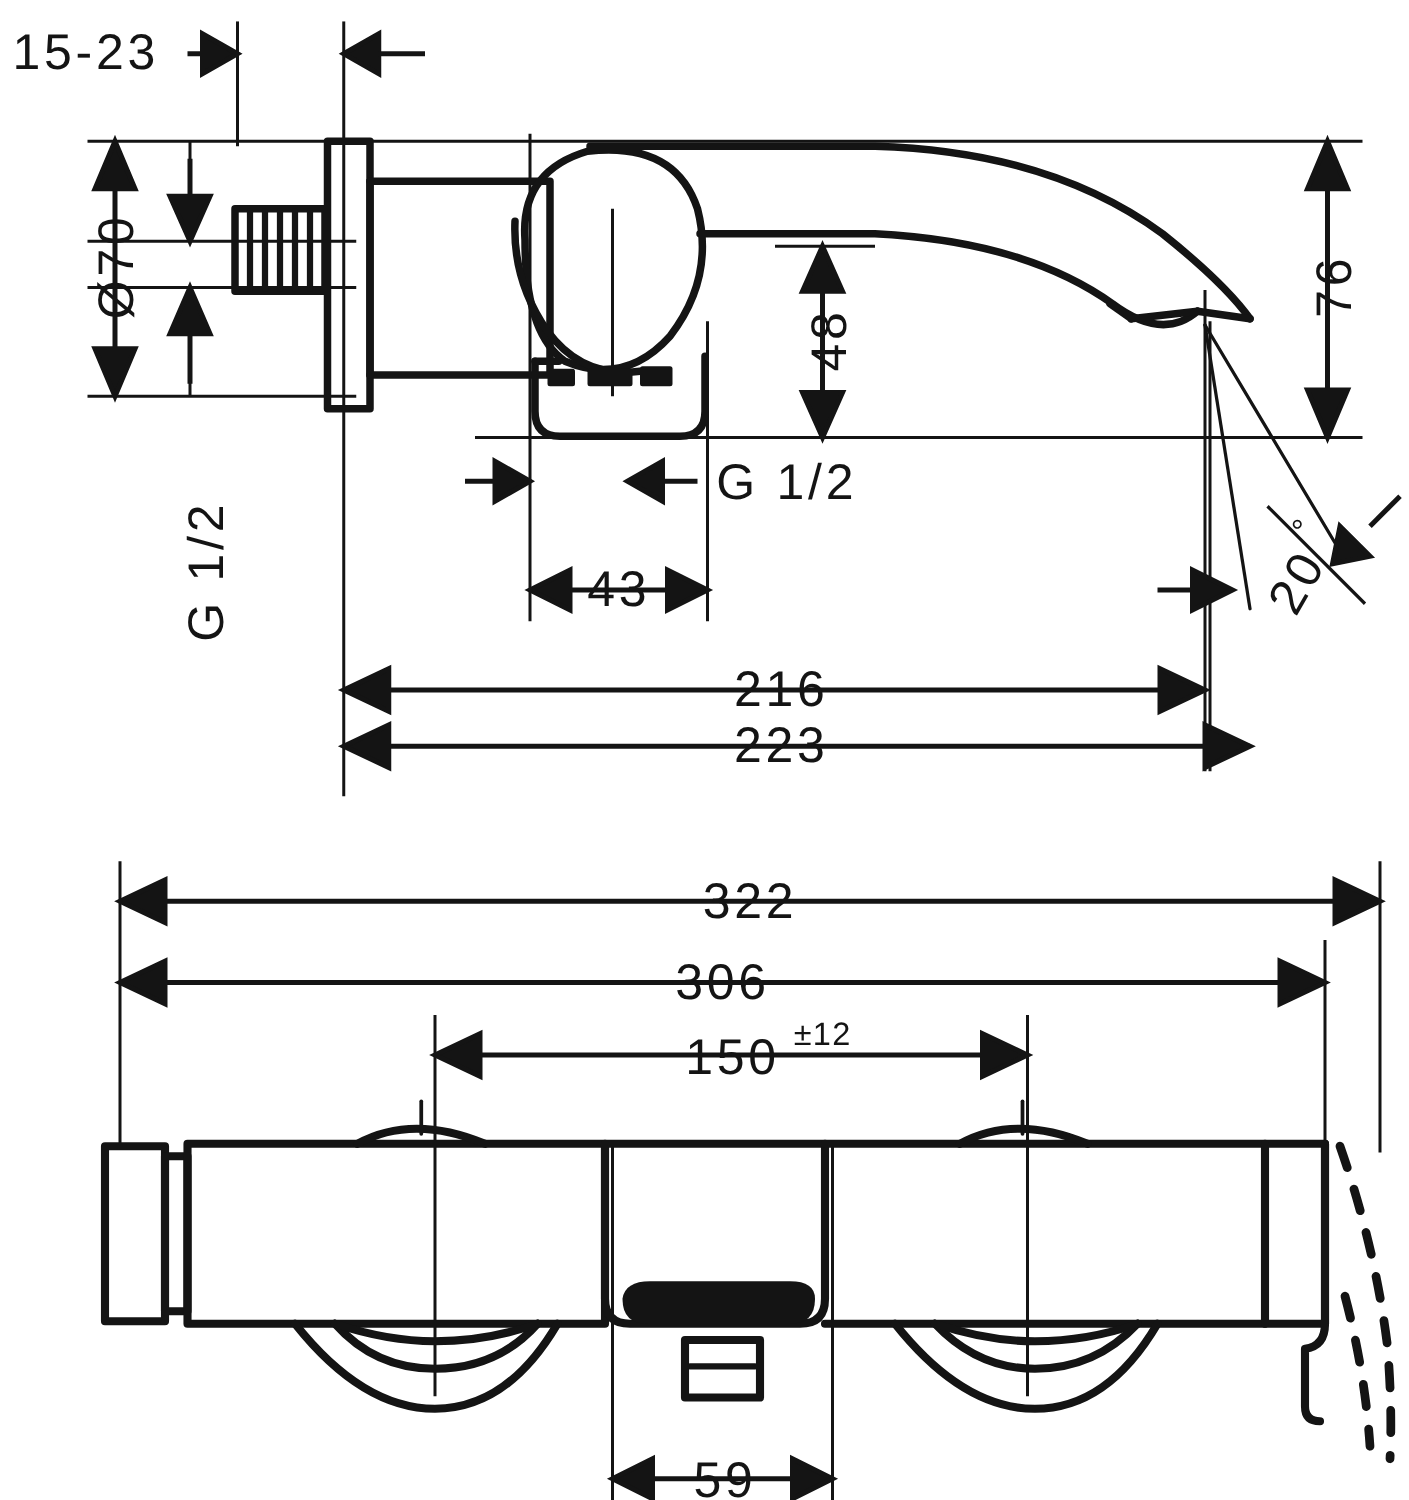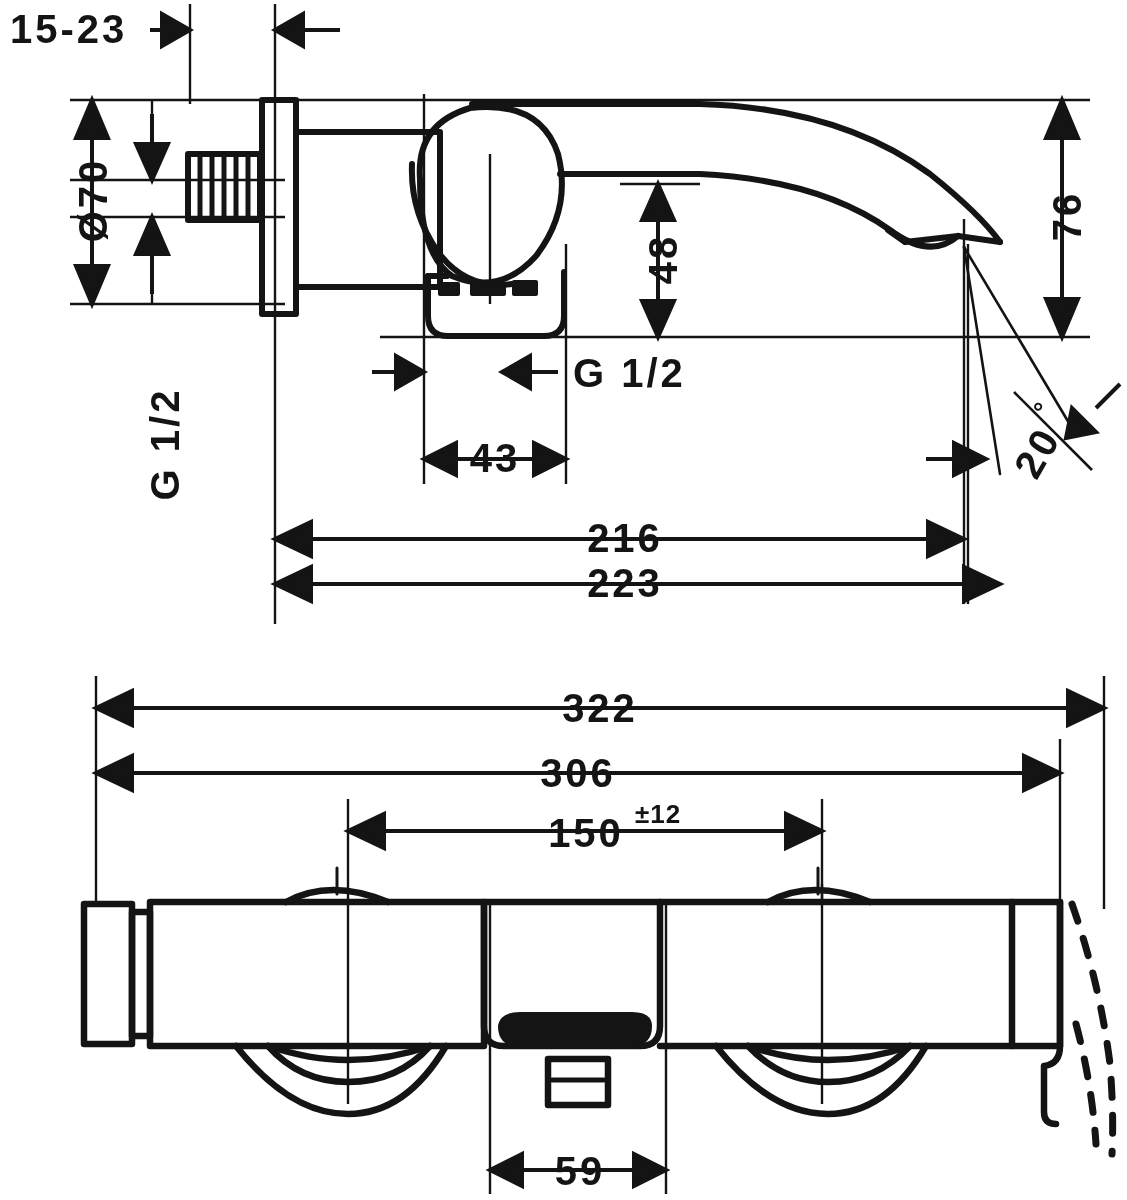--- a/index.html
+++ b/index.html
@@ -1,21 +1,21 @@
 <!DOCTYPE html>
 <html><head>
 <meta charset="utf-8">
 <title>Technical Dimensional Drawing</title>
 <style>
   html,body{margin:0;padding:0;background:#ffffff;}
   body{
     font-family:"Liberation Sans", sans-serif;
     width:1127px;height:1200px;overflow:hidden;position:relative;
   }
-  #stage{position:absolute;left:0;top:4px;width:1127px;height:872px;font-weight:bold;}
+  #stage{position:absolute;left:0;top:17px;width:1127px;height:872px;}
   svg{display:block;}
   .dimtext{
     font-family:"Liberation Sans", sans-serif;
     font-size:40px;
     letter-spacing:3px;
     fill:#141414;
     dominant-baseline:middle;
   }
   .dimtext.sup{font-size:26px;letter-spacing:1px;}
   .deg{font-size:26px;}

